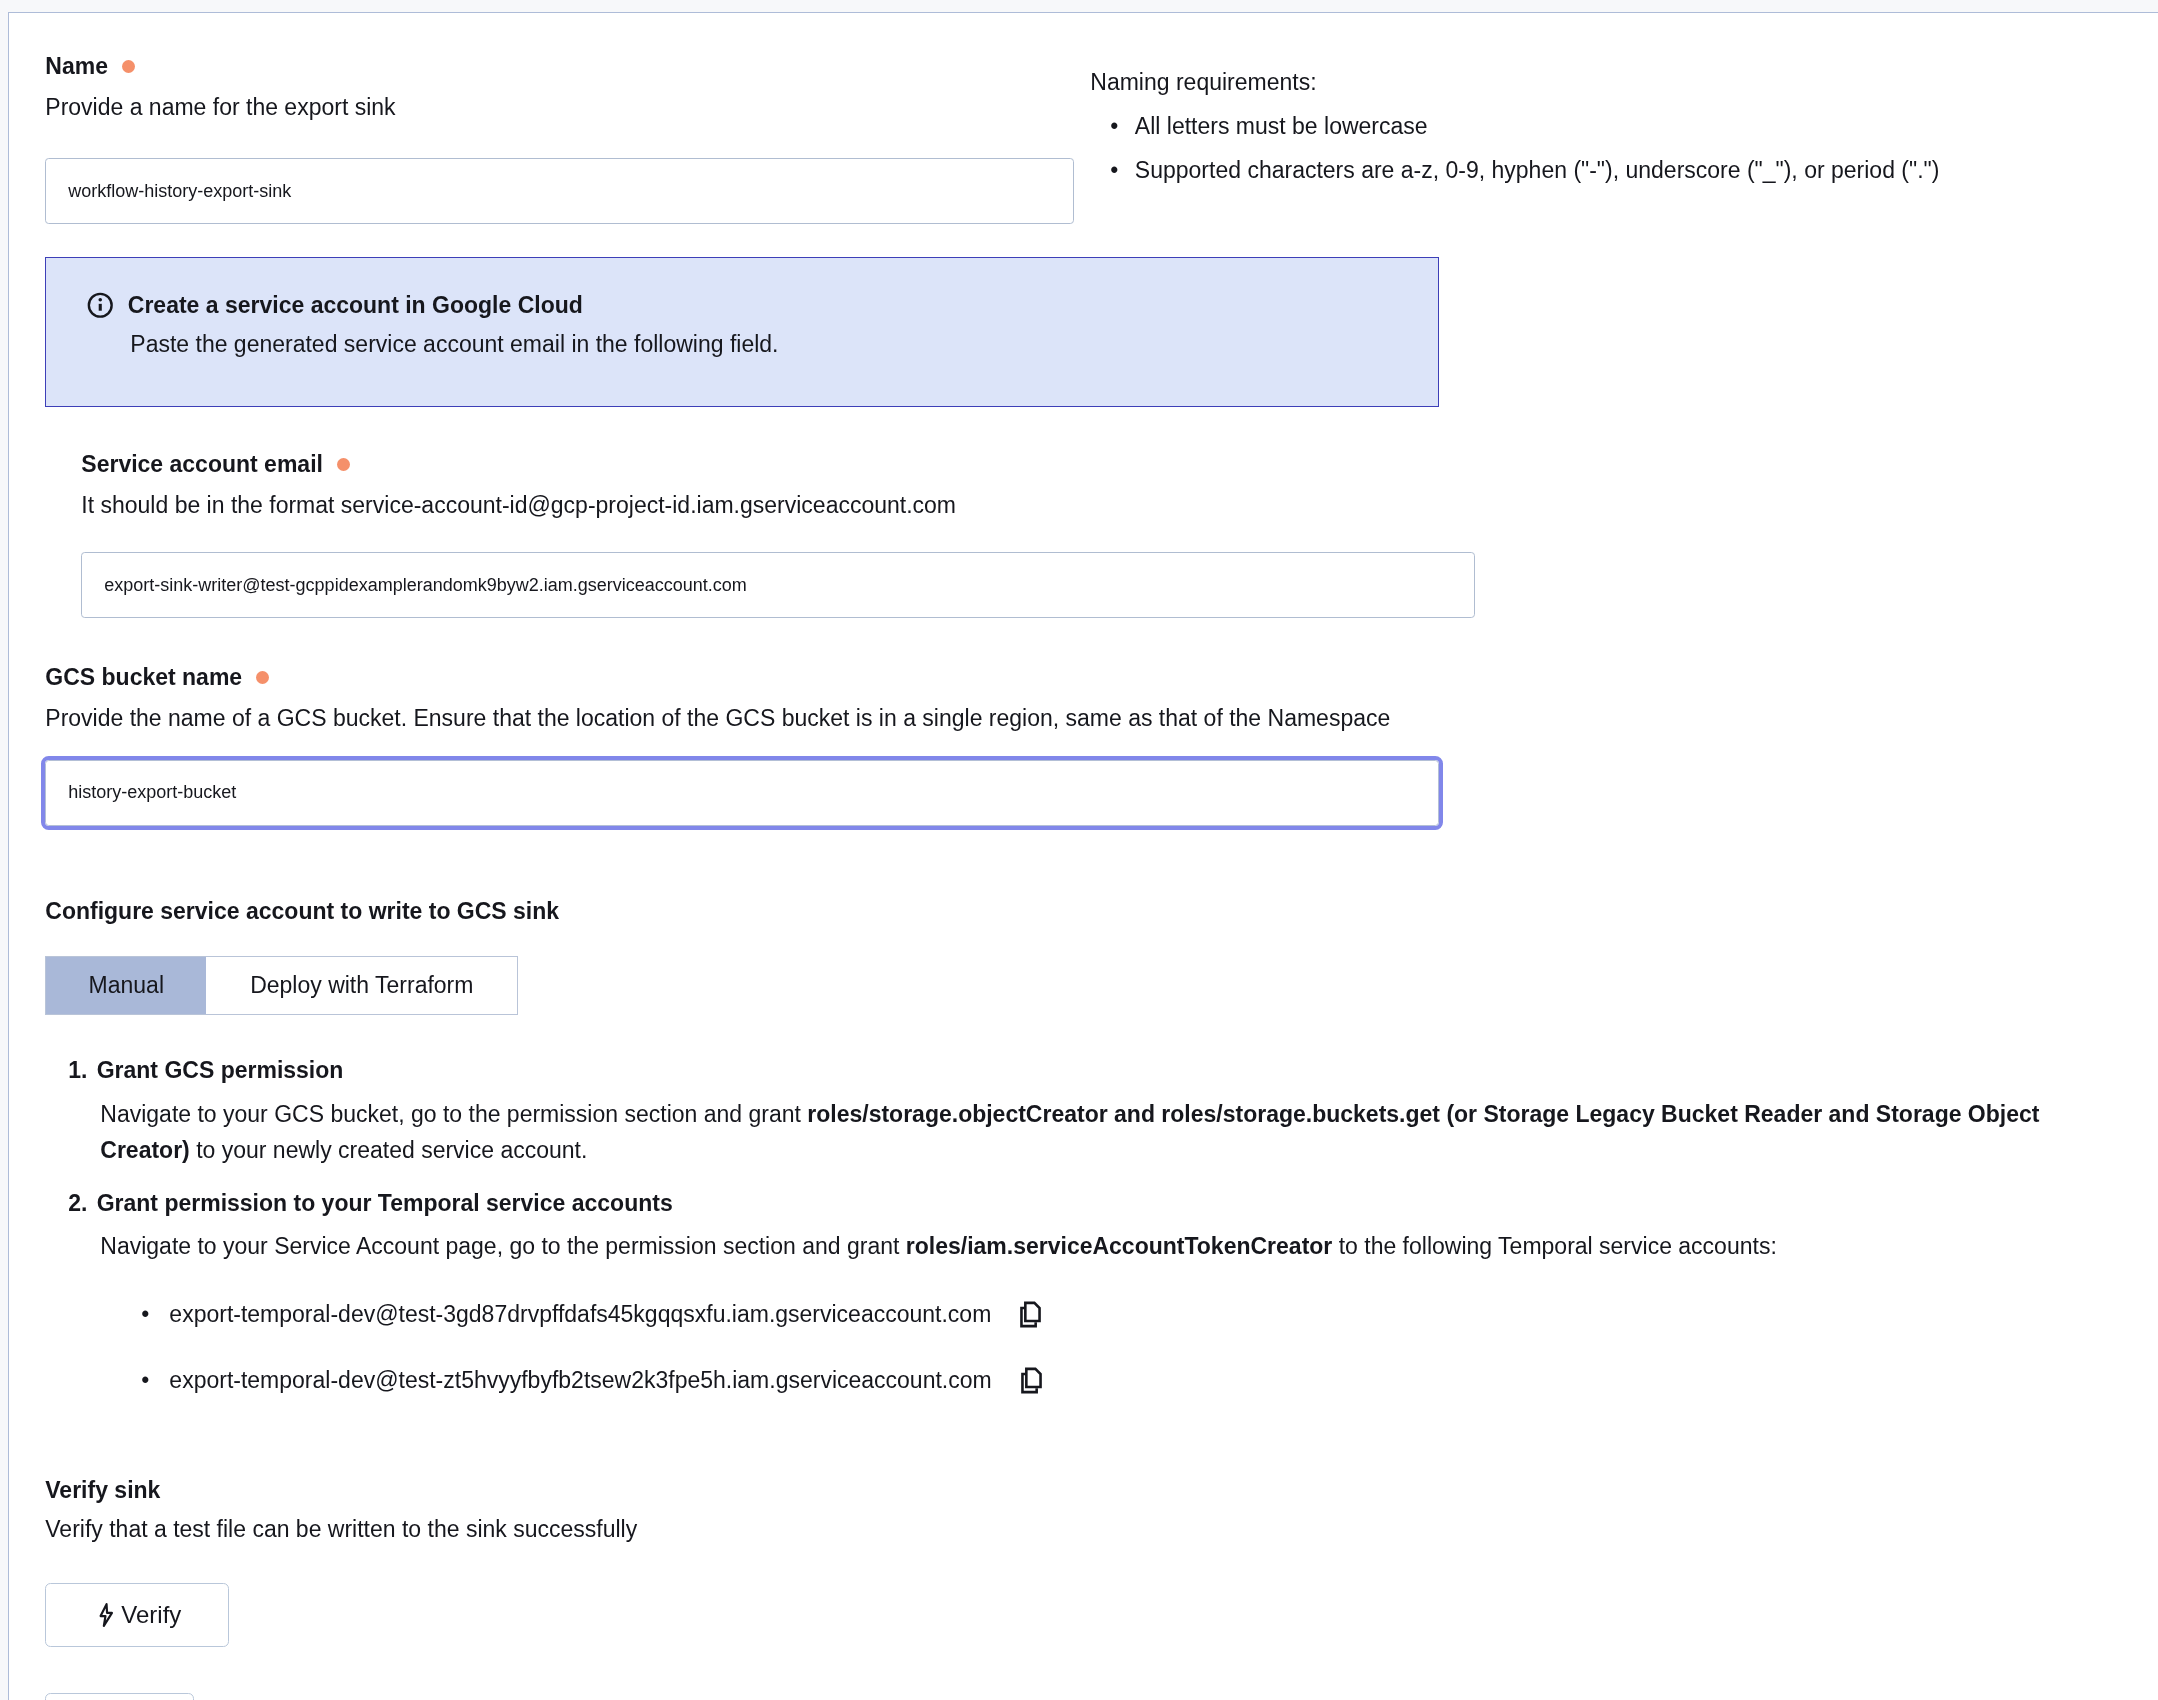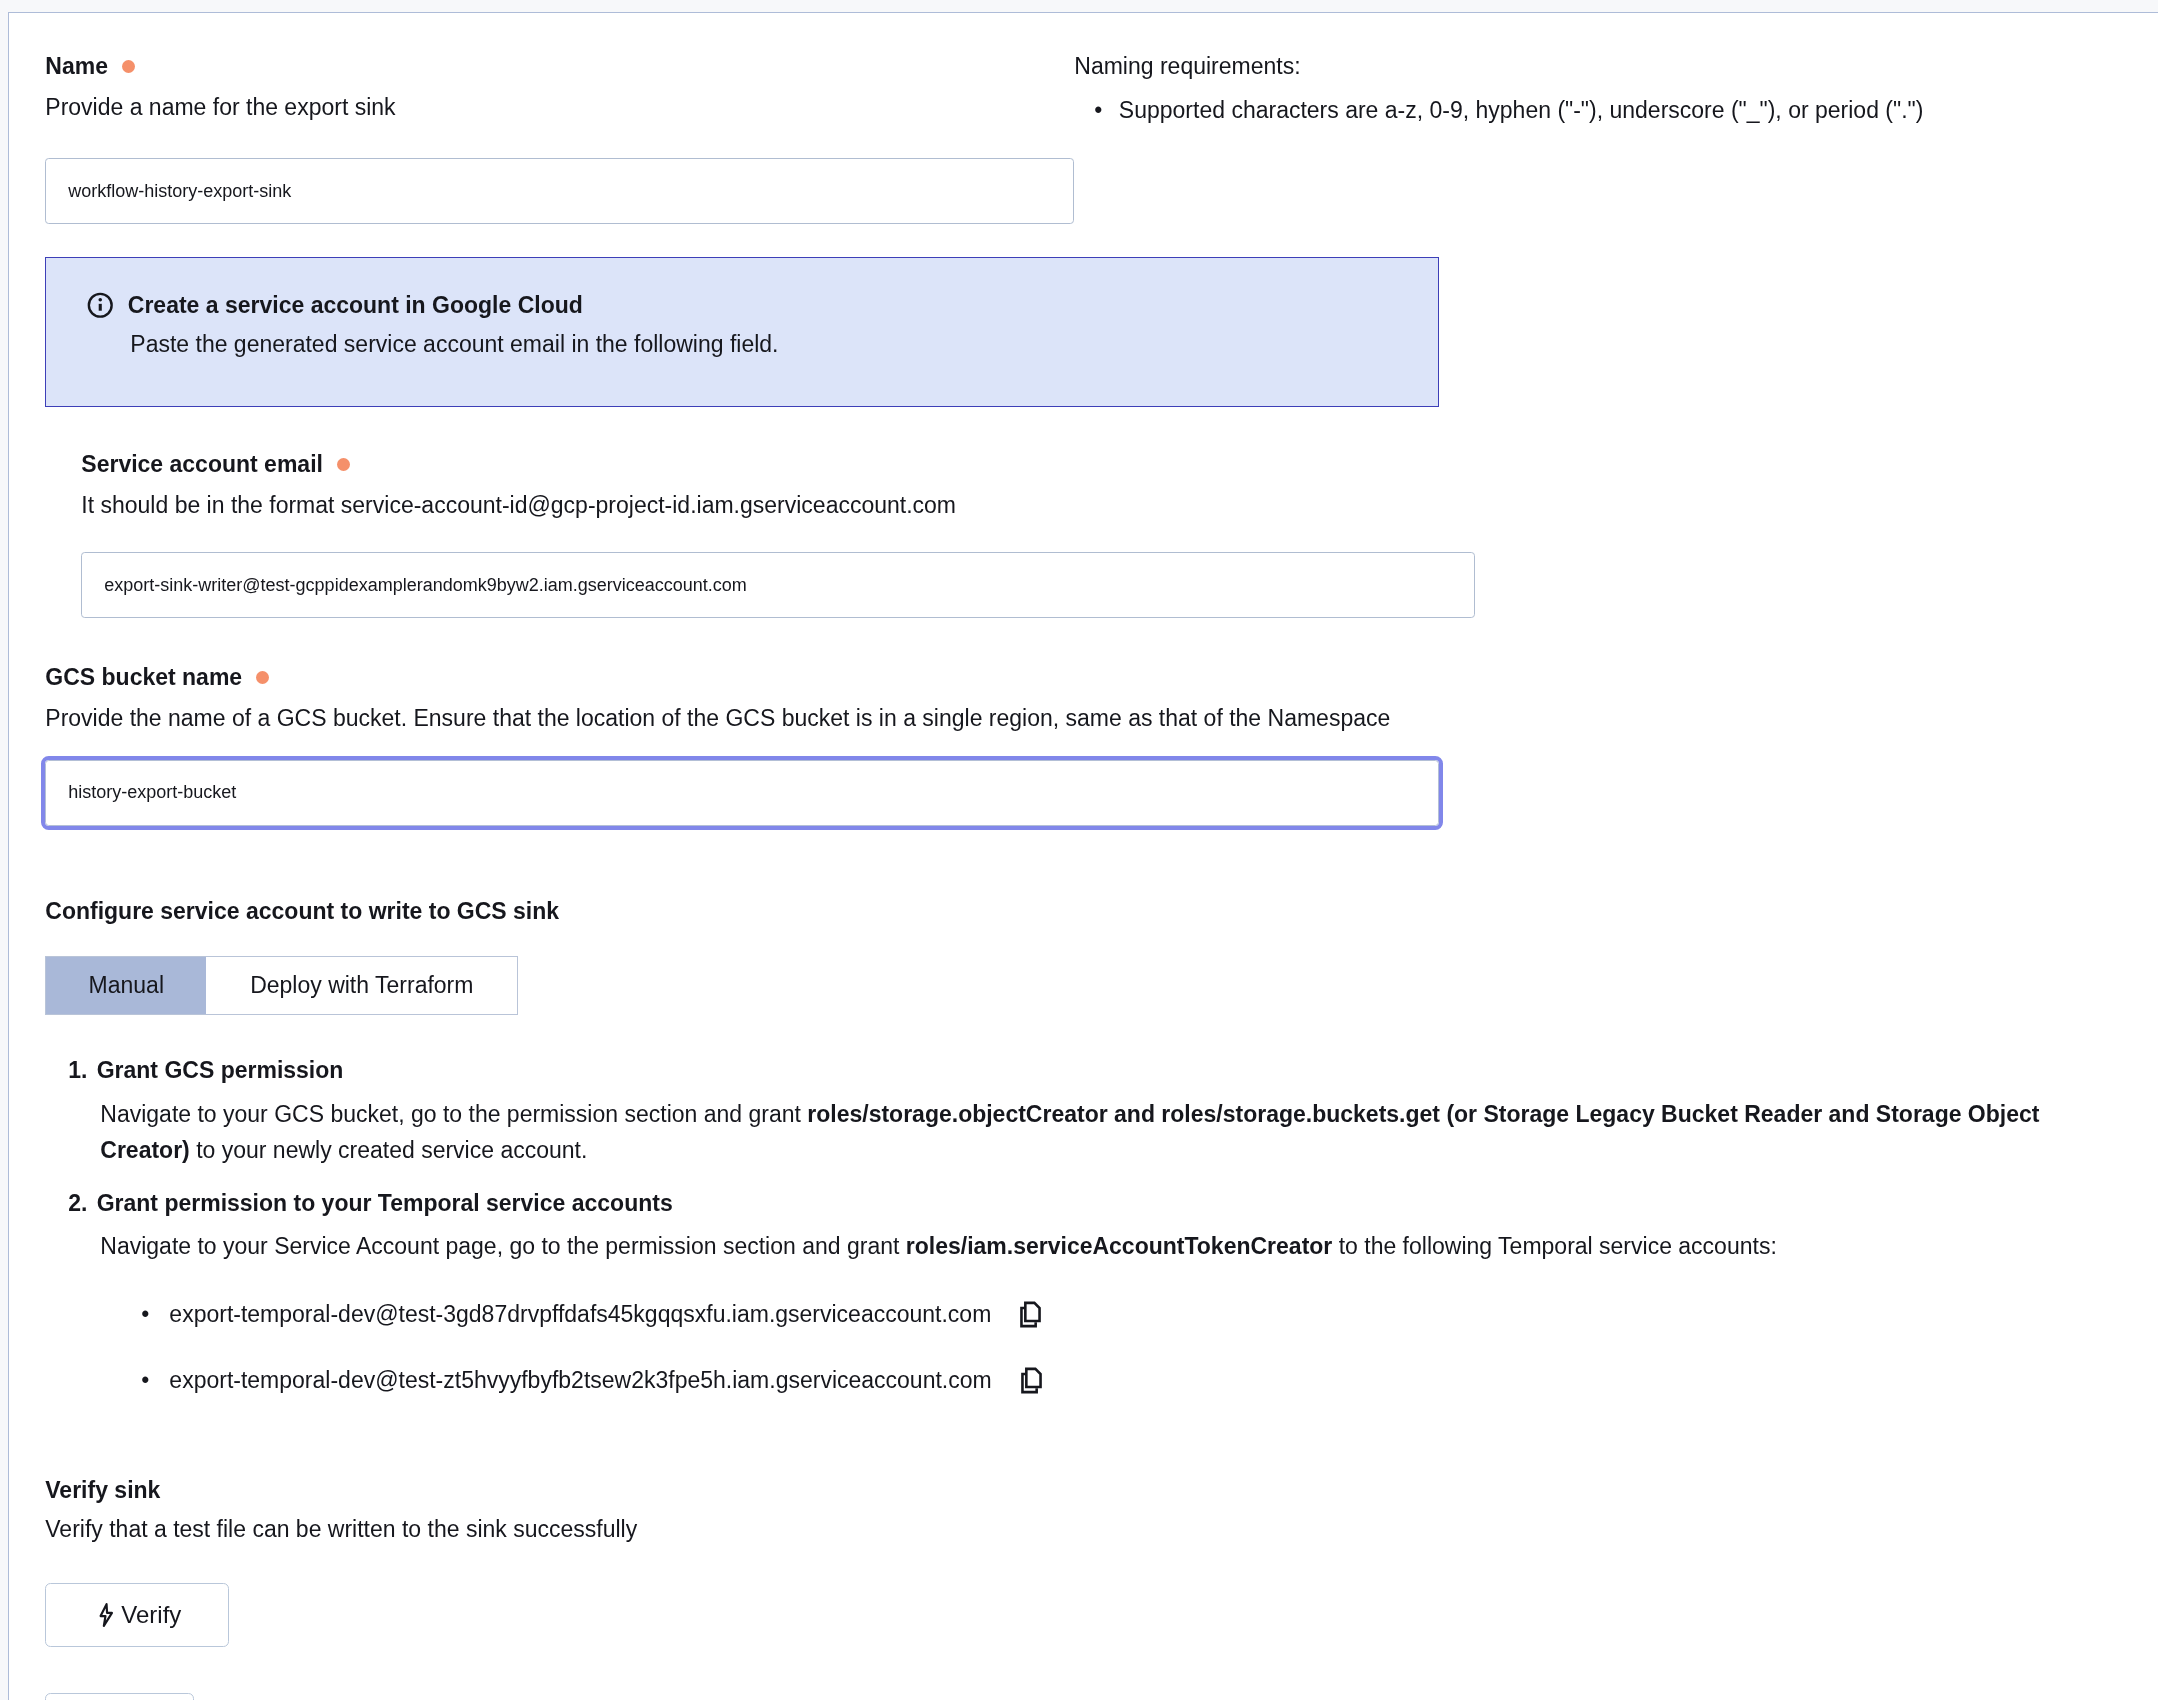--- a/index.html
+++ b/index.html
@@ -40,21 +40,21 @@
     outline: none;
   }
   .text-input.wide { width: 1394px; }
   .text-input.focused {
     margin-top: 27.5px;
     border: 0.9px solid #b3bfd6;
     outline: 4.6px solid #8187ea;
     outline-offset: 0px;
   }
 
-  .req-list { margin: 0; }
+  .req-list { margin: 16px; }
   .req-title { font-size: 23px; line-height: 27.5px; }
   .req-items { margin-top: 16.5px; }
   .req-item { display: flex; font-size: 23px; line-height: 27.5px; margin-top: 16.5px; }
   .req-item::before { content: "•"; margin: 0 16.5px 0 20px; }
 
   .info-box {
     margin-top: 33px;
     width: 1394px; height: 150px;
     background: #dce4f9;
     border: 1.8px solid #3d3fb8;
@@ -116,20 +116,23 @@
         <span class="field-label">Name</span>
         <span class="req-dot"></span>
       </div>
       <div class="field-desc">Provide a name for the export sink</div>
       <input class="text-input" type="text" value="workflow-history-export-sink" style="">
     </div>
 
     <div class="col-right req-list">
       <div class="req-title">Naming requirements:</div>
       <div class="req-items">
+        <div class="req-item">
+          <span>All letters must be lowercase</span>
+        </div>
         <div class="req-item">
           <span>Supported characters are a-z, 0-9, hyphen ("-"), underscore ("_"), or period (".")</span>
         </div>
       </div>
     </div>
   </div>
 
   <div class="info-box">
     <div class="info-title-row">
       <svg class="info-icon" viewBox="0 0 24 24" aria-hidden="true">

